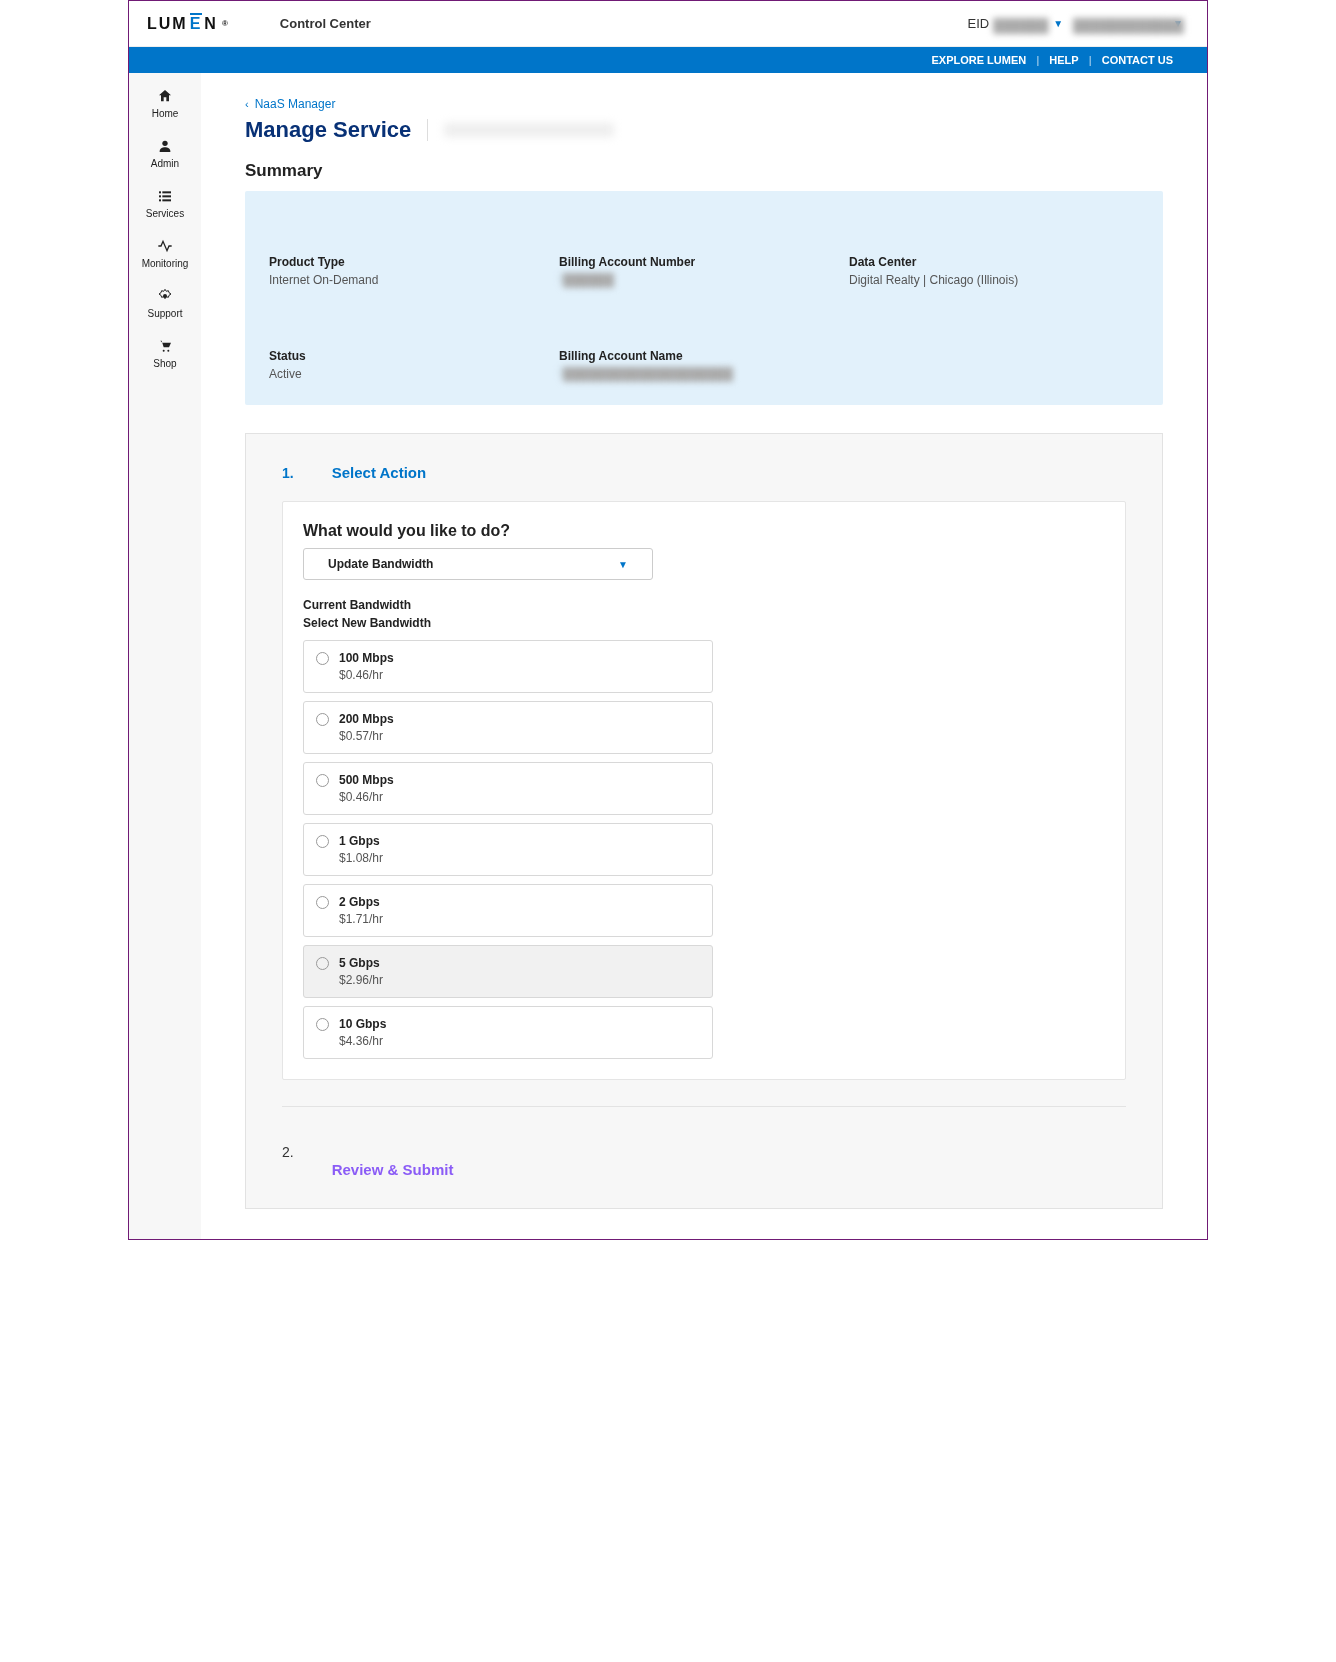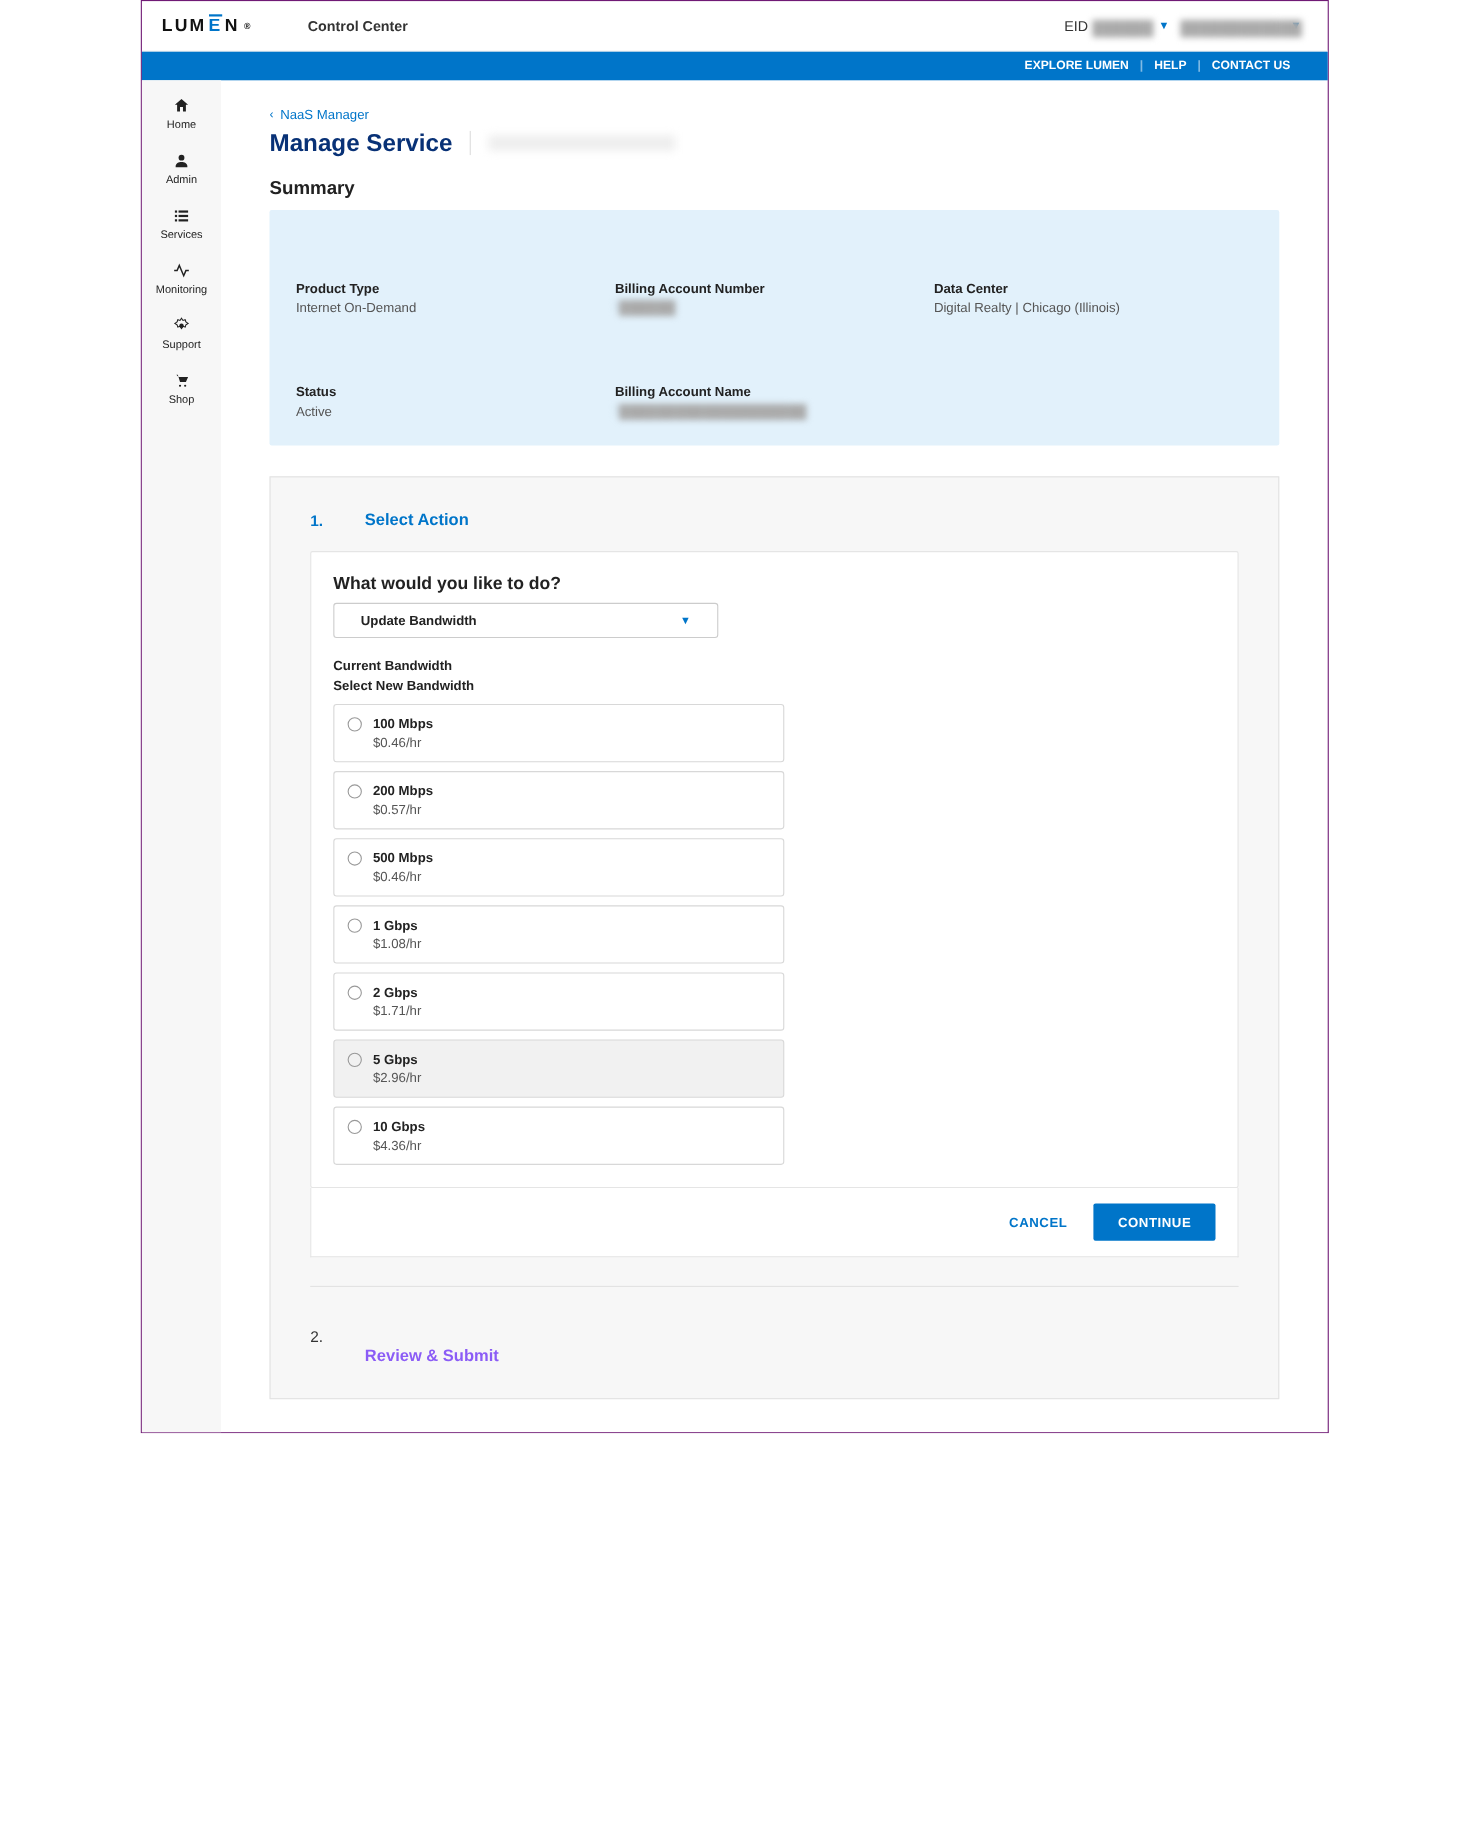--- a/index.html
+++ b/index.html
@@ -280,24 +280,20 @@
               <div class="radio-item">
                 <div class="radio-circle"></div>
                 <div class="radio-text">
                   <div class="r-label">10 Gbps</div>
                   <div class="r-price">$4.36/hr</div>
                 </div>
               </div>
             </div>
         </div>
 
-        <div class="step-footer">
-          <button class="btn-cancel">CANCEL</button>
-          <button class="btn-continue">CONTINUE</button>
-        </div>
 
         <div class="divider"></div>
 
         <div class="step2-row">
           <span class="step2-num">2.</span>
           <span class="step2-title">Review &amp; Submit</span>
         </div>
       </div>
 
     </div>

